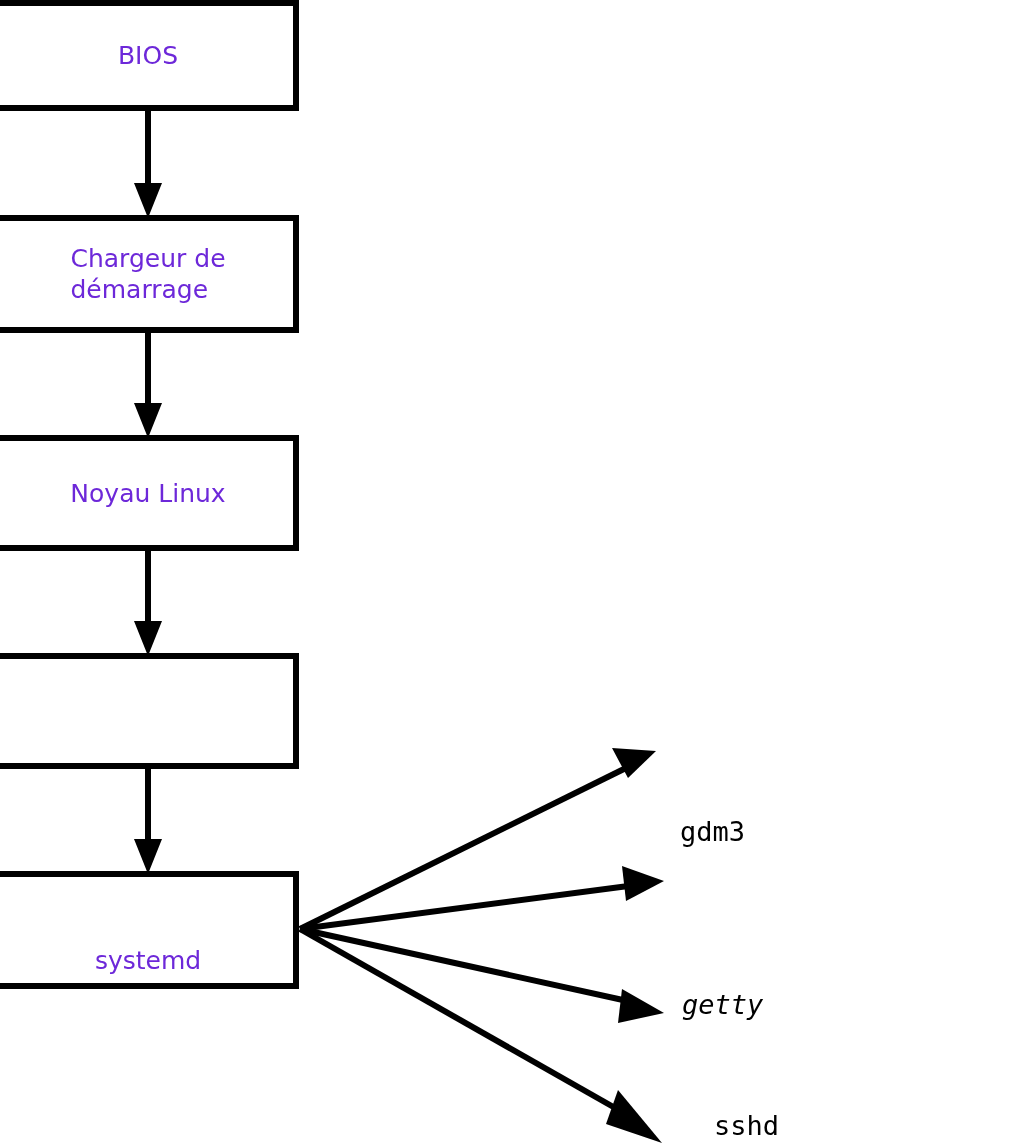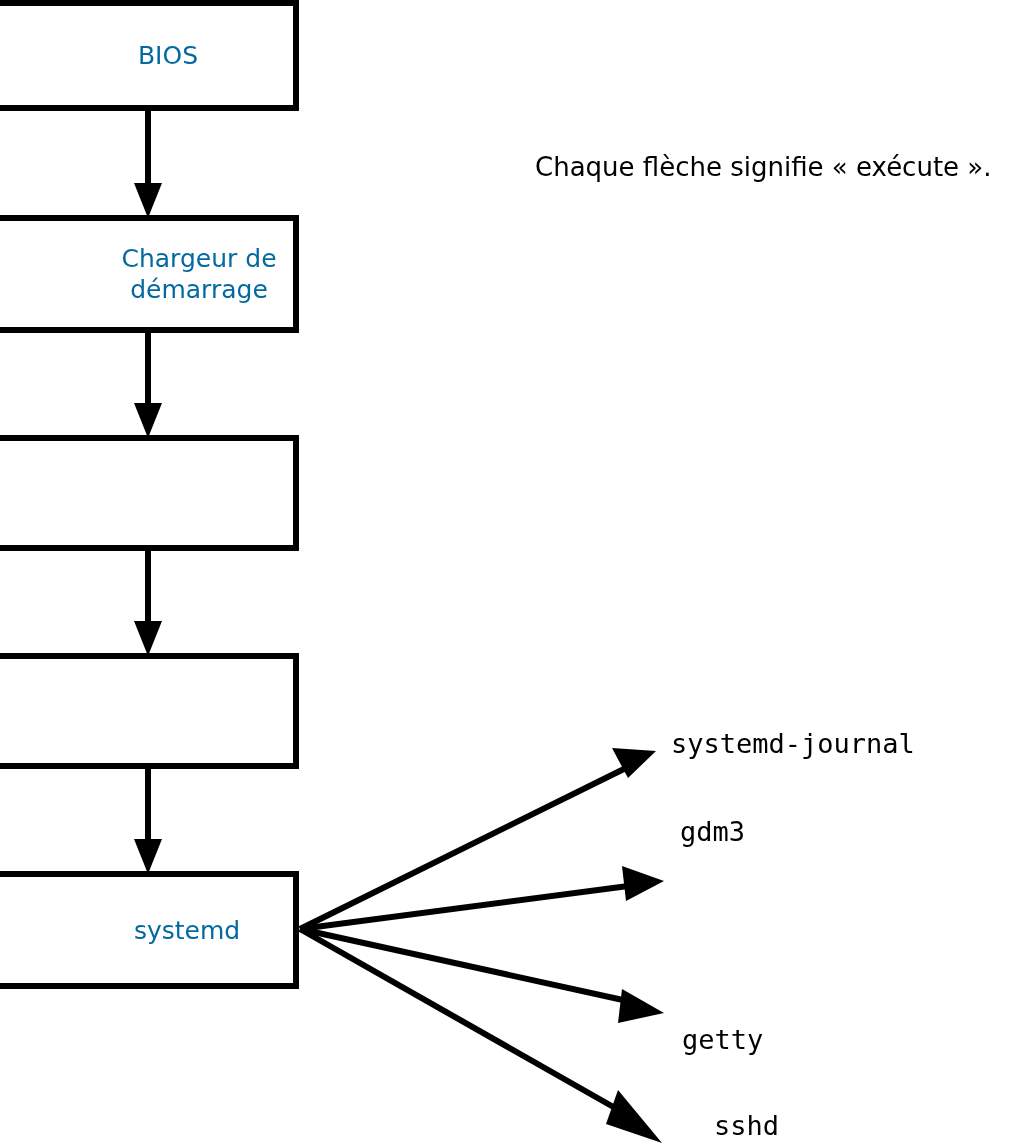--- a/index.html
+++ b/index.html
@@ -35,28 +35,26 @@
   }
   .arrow-head {
     fill: #000000;
     stroke: none;
   }
   .box-label {
     position: absolute;
     display: flex;
     align-items: center;
     justify-content: center;
-    text-align: center;
     font-family: "DejaVu Sans", sans-serif;
     font-size: 25px;
     line-height: 31px;
-    color: #0369a1;
+    color: #6d28d9;
     white-space: pre-line;
     pointer-events: none;
-    margin-left: 20px;
   }
   .service-label {
     position: absolute;
     font-family: "DejaVu Sans Mono", monospace;
     font-size: 27px;
     color: #000000;
     white-space: nowrap;
   }
   .caption {
     position: absolute;
@@ -100,30 +98,29 @@
     <line class="flow-line" x1="300" y1="929" x2="632" y2="1002"></line>
     <polygon class="arrow-head" points="664,1013 622,989 618,1023"></polygon>
 
     <line class="flow-line" x1="300" y1="929" x2="624" y2="1113"></line>
     <polygon class="arrow-head" points="662,1143 618,1090 606,1124"></polygon>
 
   </svg>
 
   <div class="box-label" style="left:0px; top:3px; width:296px; height:105px;">BIOS</div>
 
-  <div class="box-label" style="left:0px; top:218px; width:296px; height:112px;padding-left:31px;">Chargeur de
+  <div class="box-label" style="left:0px; top:218px; width:296px; height:112px;">Chargeur de
 démarrage</div>
 
+  <div class="box-label" style="left:0px; top:438px; width:296px; height:110px;">Noyau Linux</div>
 
 
-  <div class="box-label" style="left:0px; top:874px; width:296px; height:112px;padding-left:19px;">systemd</div>
+  <div class="box-label" style="left:0px; top:904px; width:296px; height:112px;">systemd</div>
 
-  <div class="service-label" style="left:671px; top:728px;">systemd-journal</div>
 
   <div class="service-label" style="left:680px; top:816px;">gdm3</div>
 
-  <div class="service-label" style="left:682px; top:1024px;">getty</div>
+  <div class="service-label" style="left:682px; top:989px;font-style:italic;">getty</div>
 
   <div class="service-label" style="left:682px; top:1110px;margin-left:32px;">sshd</div>
 
-  <div class="caption" style="left:535px; top:152px;">Chaque flèche signifie « exécute ».</div>
 
 </div>
 
 </body></html>

